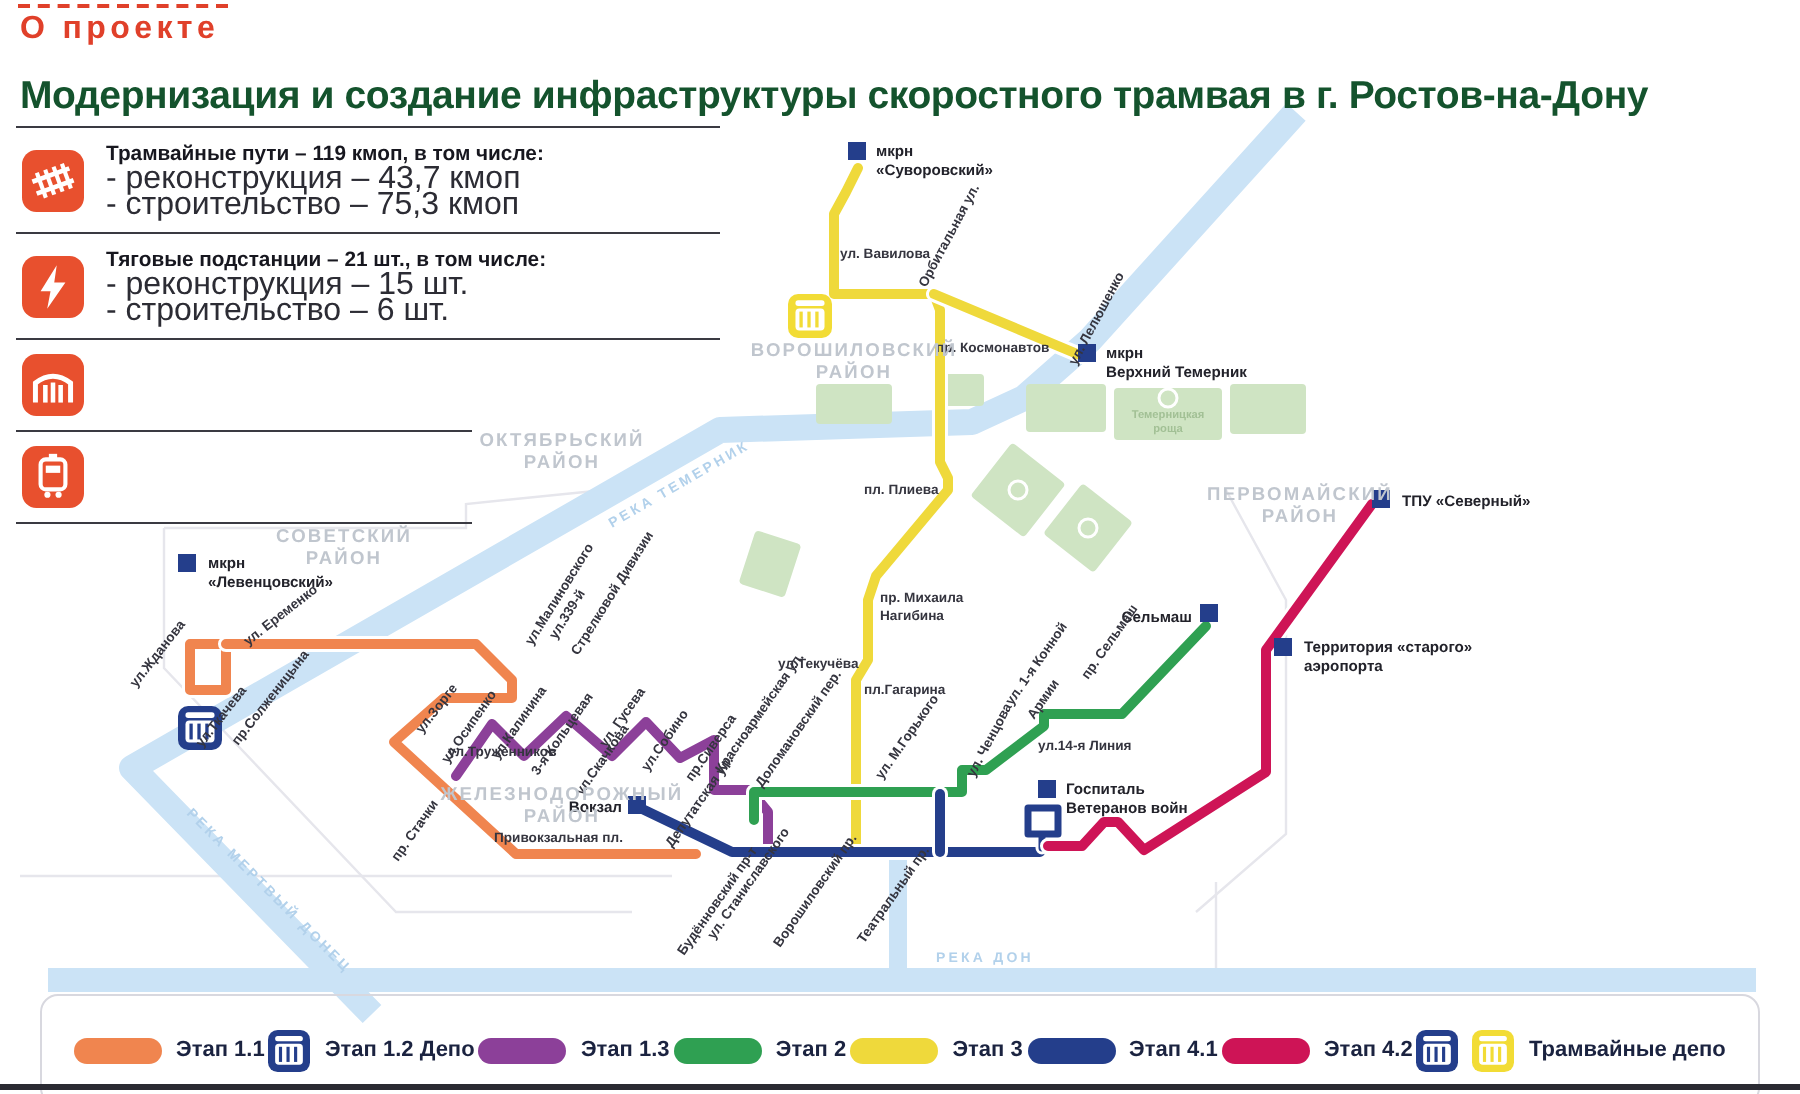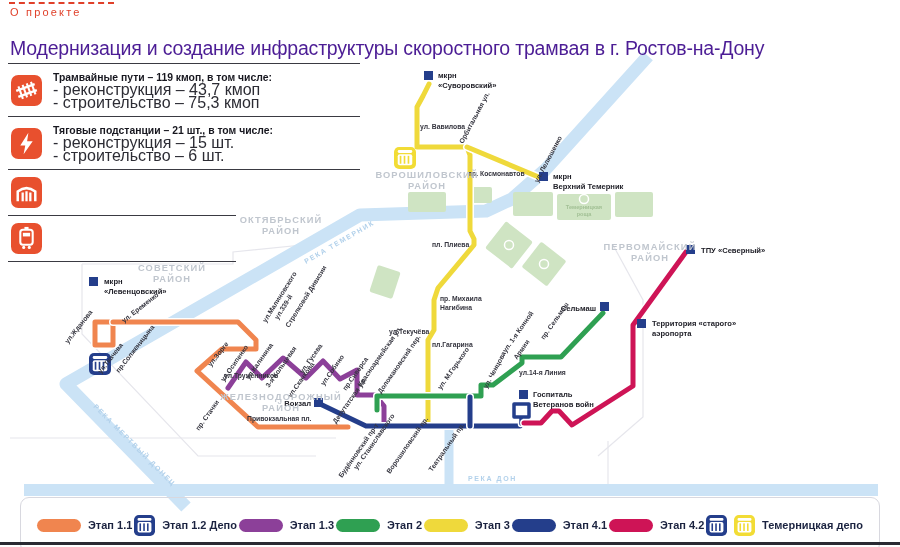--- a/index.html
+++ b/index.html
@@ -1,23 +1,23 @@
 <!DOCTYPE html>
 <html><head>
 <meta charset="utf-8">
 <style>
   html,body{margin:0;padding:0}
   body{position:relative;width:900px;height:547px;background:#fff;overflow:hidden;
        font-family:"Liberation Sans",sans-serif}
   #map-svg{position:absolute;left:0;top:0;z-index:1}
   .top-dash{position:absolute;top:2px;left:9px;width:105px;border-top:2px dashed #E0402A;z-index:3}
-  .eyebrow{position:absolute;top:6px;left:10px;font-size:11px;font-weight:400;letter-spacing:2.2px;
+  .eyebrow{position:absolute;top:6px;left:10px;font-size:16px;font-weight:700;letter-spacing:2.2px;
            color:#E0402A;z-index:3;cursor:pointer}
-  .title{position:absolute;top:24px;left:10px;width:884px;font-size:19.5px;font-weight:400;
-         color:#4c1d95;letter-spacing:-0.2px;z-index:3}
+  .title{position:absolute;top:24px;left:10px;width:884px;font-size:19.5px;font-weight:700;
+         color:#14532d;letter-spacing:-0.2px;z-index:3}
   .stats{position:absolute;left:8px;top:63px;width:352px;z-index:3}
   .divider{border-top:1.6px solid #3A3A42}
   .divider.short{width:228px}
   .stat{display:flex;align-items:center;padding:7px 0 7px 3px}
   .stat-icon{width:31px;height:31px;flex:0 0 31px}
   .stat-text{margin-left:11px}
   .stat-title{font-size:10.4px;font-weight:800;color:#17171F;line-height:13px}
   .stat-line{font-size:16px;color:#2C2C34;line-height:12.5px}
   .legend-bar{position:absolute;left:20px;right:20px;top:497px;height:56px;border:1px solid #D8D8DF;
               border-radius:9px;display:flex;align-items:center;justify-content:space-between;
@@ -282,16 +282,16 @@
       <svg width="21" height="21" viewBox="0 0 22 22">
         <g>
           <rect x="0" y="0" width="22" height="22" rx="5.0600000000000005" fill="#F2DC35"></rect>
           <rect x="3.74" y="3.08" width="14.520000000000001" height="2.8600000000000003" rx="1.3199999999999998" fill="#fff"></rect>
           <rect x="3.74" y="7.260000000000001" width="14.520000000000001" height="11" rx="1.98" fill="#fff"></rect>
           <rect x="5.720000000000001" y="8.8" width="1.65" height="7.92" fill="#F2DC35"></rect>
           <rect x="9.68" y="8.8" width="1.65" height="7.92" fill="#F2DC35"></rect>
           <rect x="13.64" y="8.8" width="1.65" height="7.92" fill="#F2DC35"></rect>
         </g>
       </svg>
-      <span class="lg-label">Темерницкая депо</span>
+      <span class="lg-label">Трамвайные депо</span>
     </div>
   </div>
 <div class="bottom-line"></div>
 
 </body></html>

